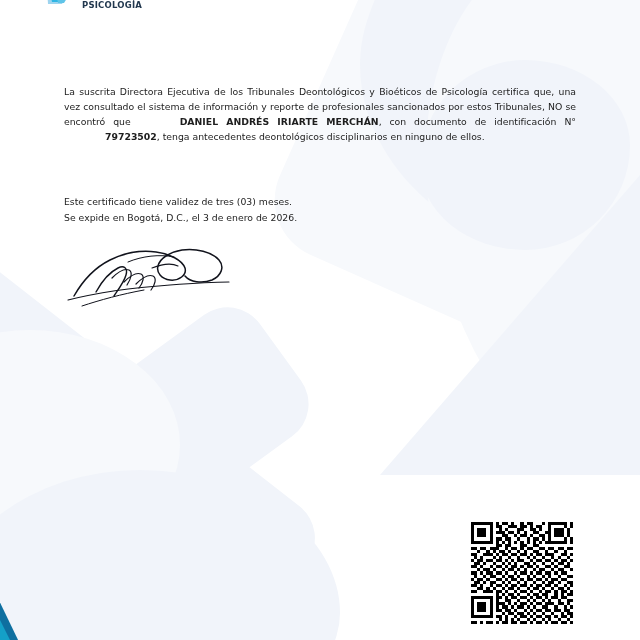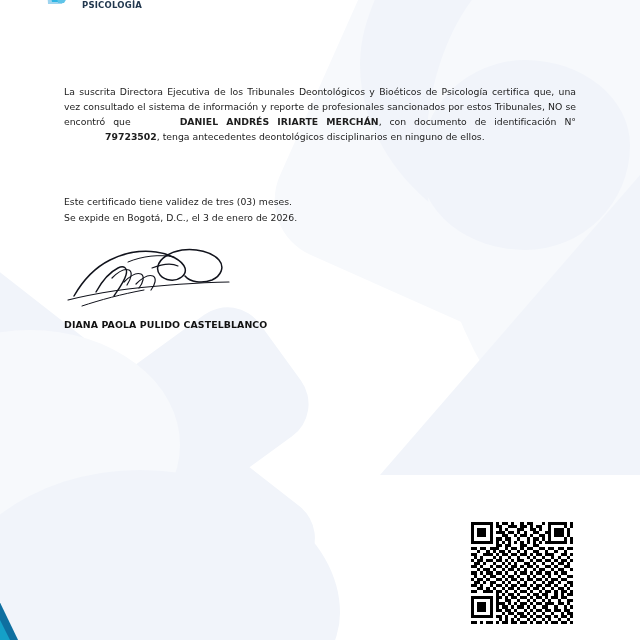--- a/index.html
+++ b/index.html
@@ -265,21 +265,20 @@
       <path d="M46 40 C52 34, 58 30, 63 32 C67 34, 65 41, 61 47" stroke-width="1.2"></path>
       <path d="M58 44 C64 38, 70 34, 75 36 C79 38, 77 45, 73 50" stroke-width="1.2"></path>
       <path d="M70 46 C76 40, 82 36, 87 38 C91 40, 89 47, 85 52" stroke-width="1.2"></path>
       <path d="M2 62 C26 56, 62 50, 104 47 C130 45, 150 44, 163 44" stroke-width="1.1"></path>
       <path d="M16 68 C34 62, 56 56, 78 52" stroke-width="1"></path>
       <path d="M86 30 C96 26, 106 25, 112 28" stroke-width="1.1"></path>
       <path d="M62 24 C76 18, 94 16, 108 19" stroke-width="1"></path>
     </g>
   </svg>
 
-  <div class="signer-name">DIANA PAOLA PULIDO CASTELBLANCO</div>
 
   <div class="qr-box">
     <svg id="qr-svg" width="102" height="102" viewBox="0 0 33 33" shape-rendering="crispEdges">
       <rect width="33" height="33" fill="#ffffff"></rect>
     <rect x="0" y="0" width="1" height="1" fill="#000000"></rect>
         <rect x="1" y="0" width="1" height="1" fill="#000000"></rect>
         <rect x="2" y="0" width="1" height="1" fill="#000000"></rect>
         <rect x="3" y="0" width="1" height="1" fill="#000000"></rect>
         <rect x="4" y="0" width="1" height="1" fill="#000000"></rect>
         <rect x="5" y="0" width="1" height="1" fill="#000000"></rect>

